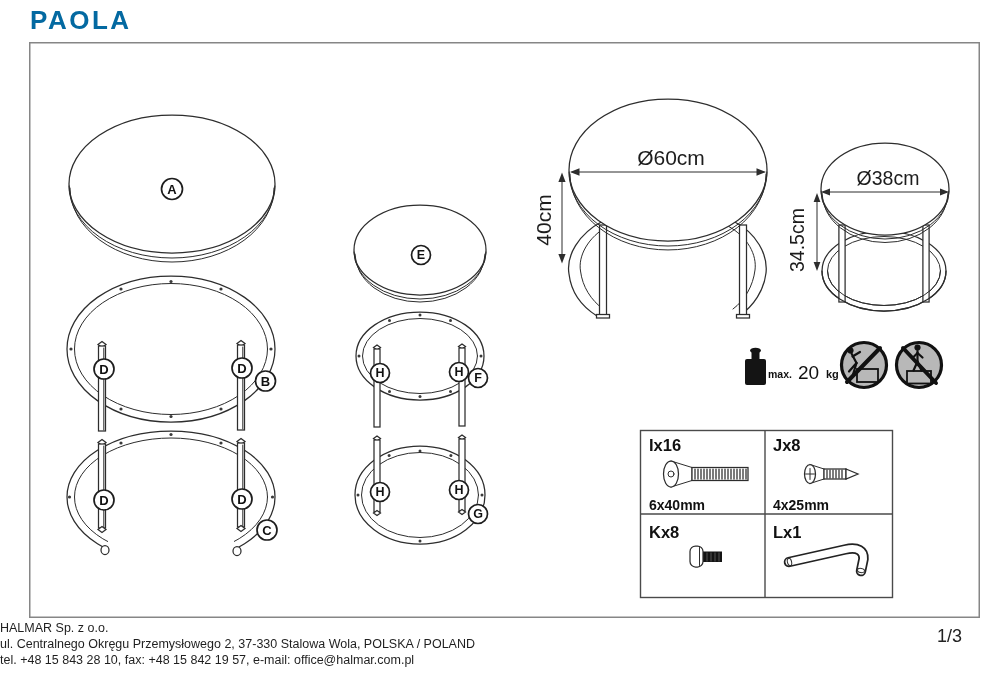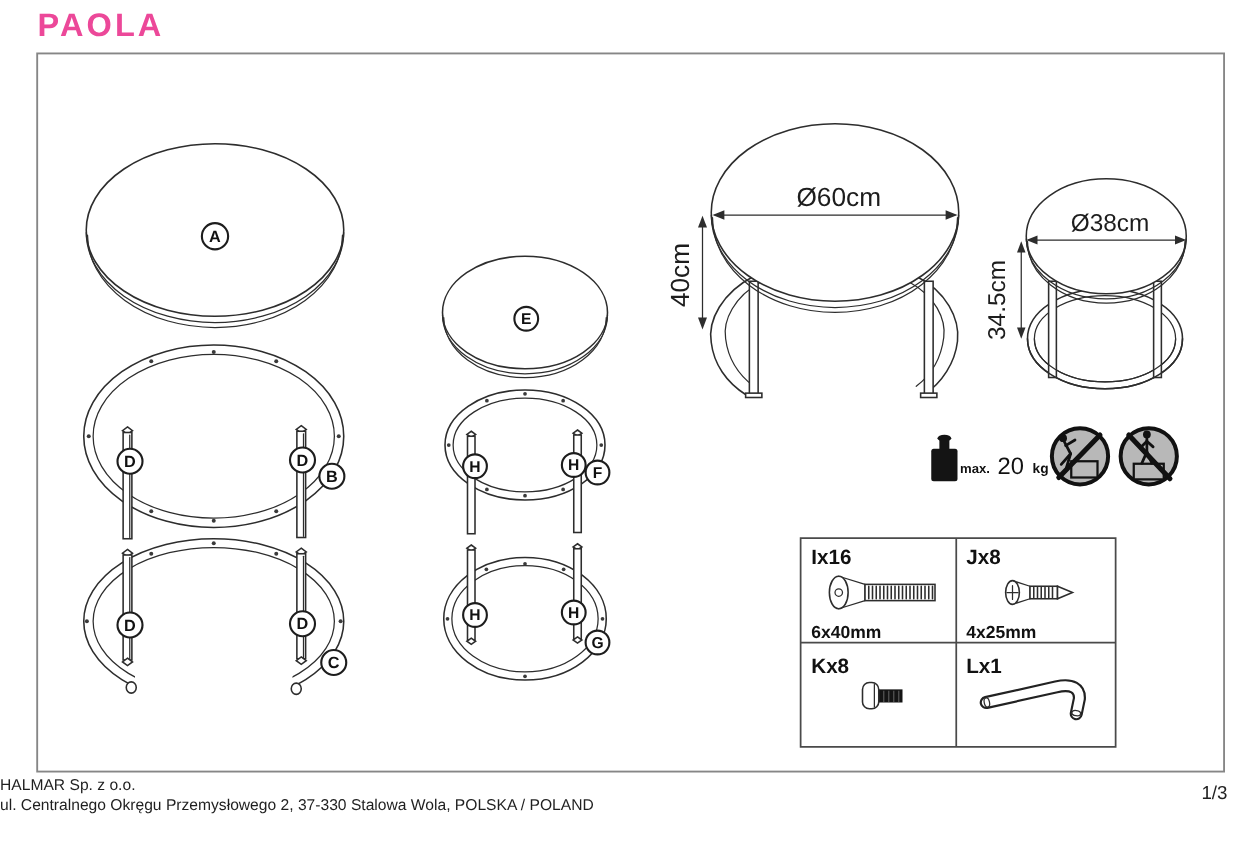--- a/index.html
+++ b/index.html
@@ -1,23 +1,23 @@
 <!DOCTYPE html>
 <html><head>
 <meta charset="utf-8">
 <style>
   html,body{margin:0;padding:0;background:#fff;}
   .page{position:relative;width:995px;height:674px;background:#fff;overflow:hidden;
         font-family:"Liberation Sans",sans-serif;}
   .title{position:absolute;left:30px;top:5px;font-size:26px;font-weight:600;
-         letter-spacing:2.5px;color:#ec4899;}
+         letter-spacing:2.5px;color:#0369a1;}
   .sheet{position:absolute;left:0;top:0;}
   .footer{position:absolute;left:0;top:620px;width:995px;text-align:left;
           font-size:12.5px;line-height:16px;color:#1f1f1f;}
-  .pageno{position:absolute;right:13px;top:626px;font-size:15px;color:#222;}
+  .pageno{position:absolute;right:33px;top:626px;font-size:18px;color:#222;}
 
   
   .ln{fill:none;stroke:#2d2d2d;stroke-width:1.25px;stroke-linecap:round;}
   .thin{stroke-width:1px;}
   .wf{fill:#fff;stroke:#2d2d2d;stroke-width:1.25px;}
   .dot{fill:#3a3a3a;stroke:none;}
   .frame{fill:none;stroke:#868686;stroke-width:1.5px;}
   .plc{fill:#fff;stroke:#1d1d1d;stroke-width:1.7px;}
   .plt{font:700 13px "Liberation Sans",sans-serif;fill:#111;text-anchor:middle;}
   .plts{font-size:12.5px;}
@@ -323,16 +323,17 @@
           <ellipse class="ln thin" cx="789.5" cy="562" rx="2.1" ry="3.7" transform="rotate(-13 789.5 562)" fill="#fff"></ellipse>
           <ellipse class="ln thin" cx="861" cy="570.5" rx="3.5" ry="2.1" transform="rotate(8 861 570.5)" fill="#fff"></ellipse>
         </g>
       </g>
     </g>
   </svg>
 
   <div class="footer">
     <div>HALMAR Sp. z o.o.</div>
     <div>ul. Centralnego Okręgu Przemysłowego 2, 37-330 Stalowa Wola, POLSKA / POLAND</div>
+    <div>tel. +48 15 843 28 10, fax: +48 15 842 19 57, e-mail: office@halmar.com.pl</div>
   </div>
 
   <div class="pageno">1/3</div>
 </div>
 
 </body></html>

